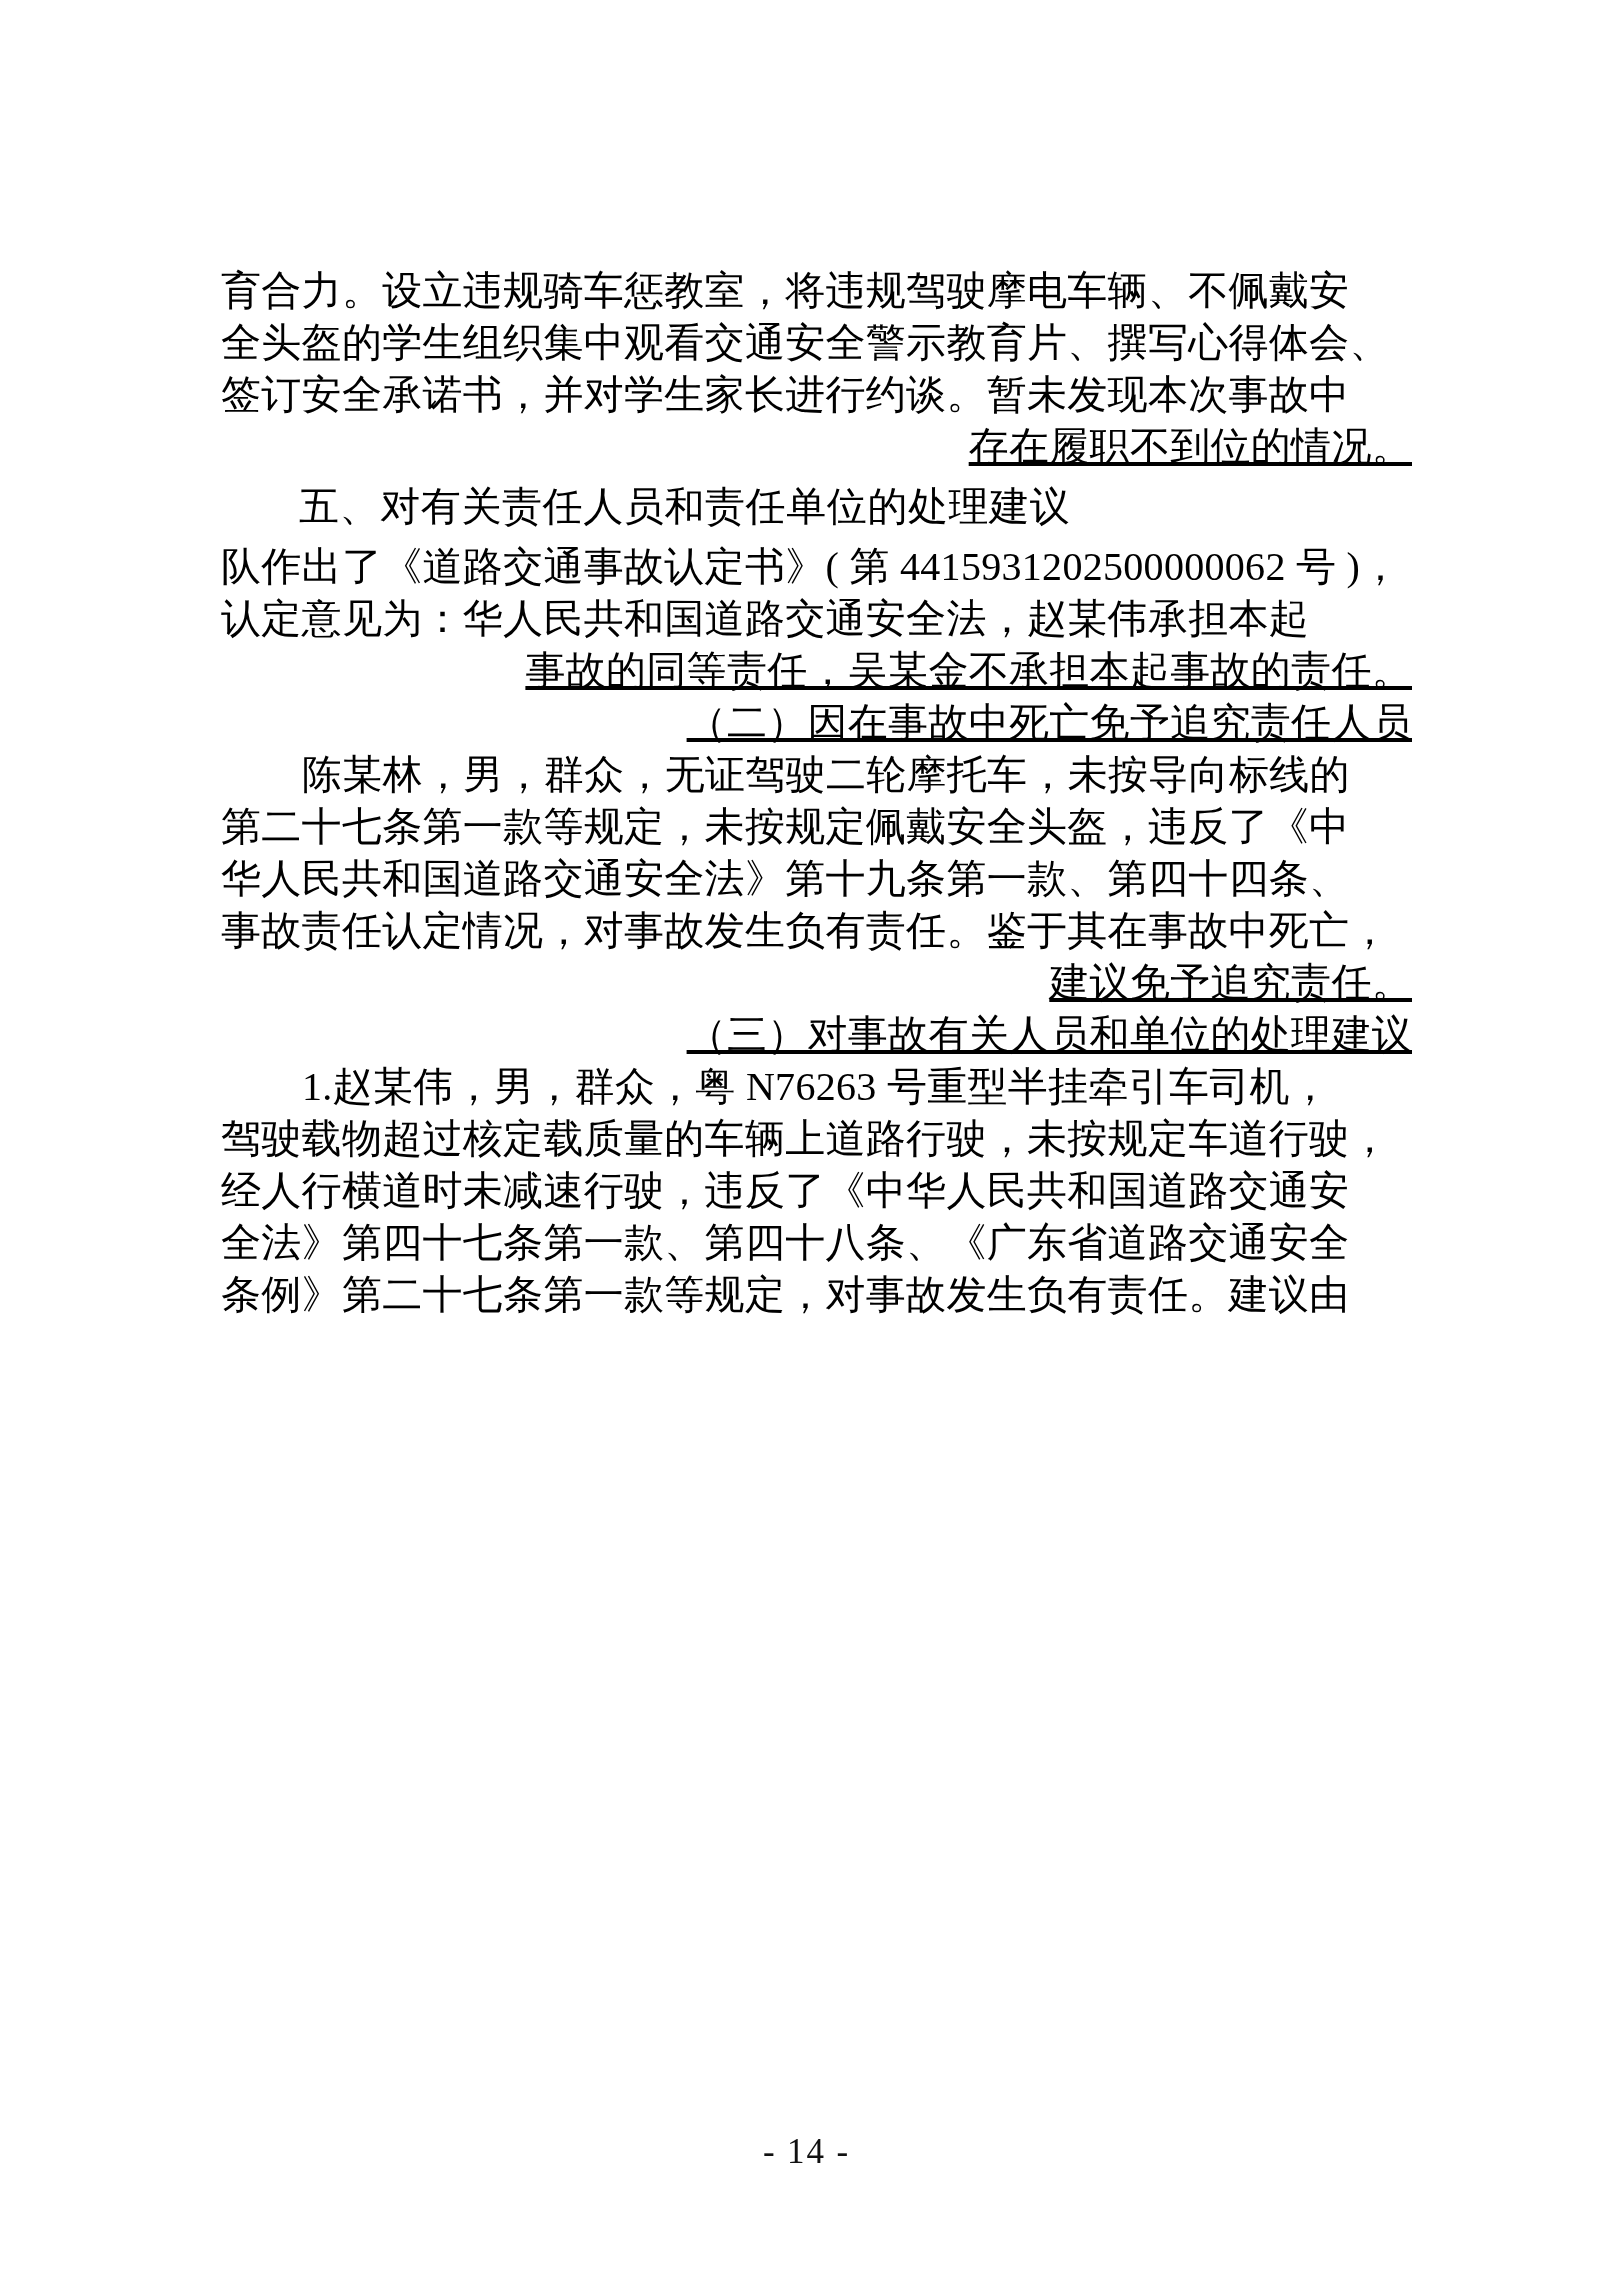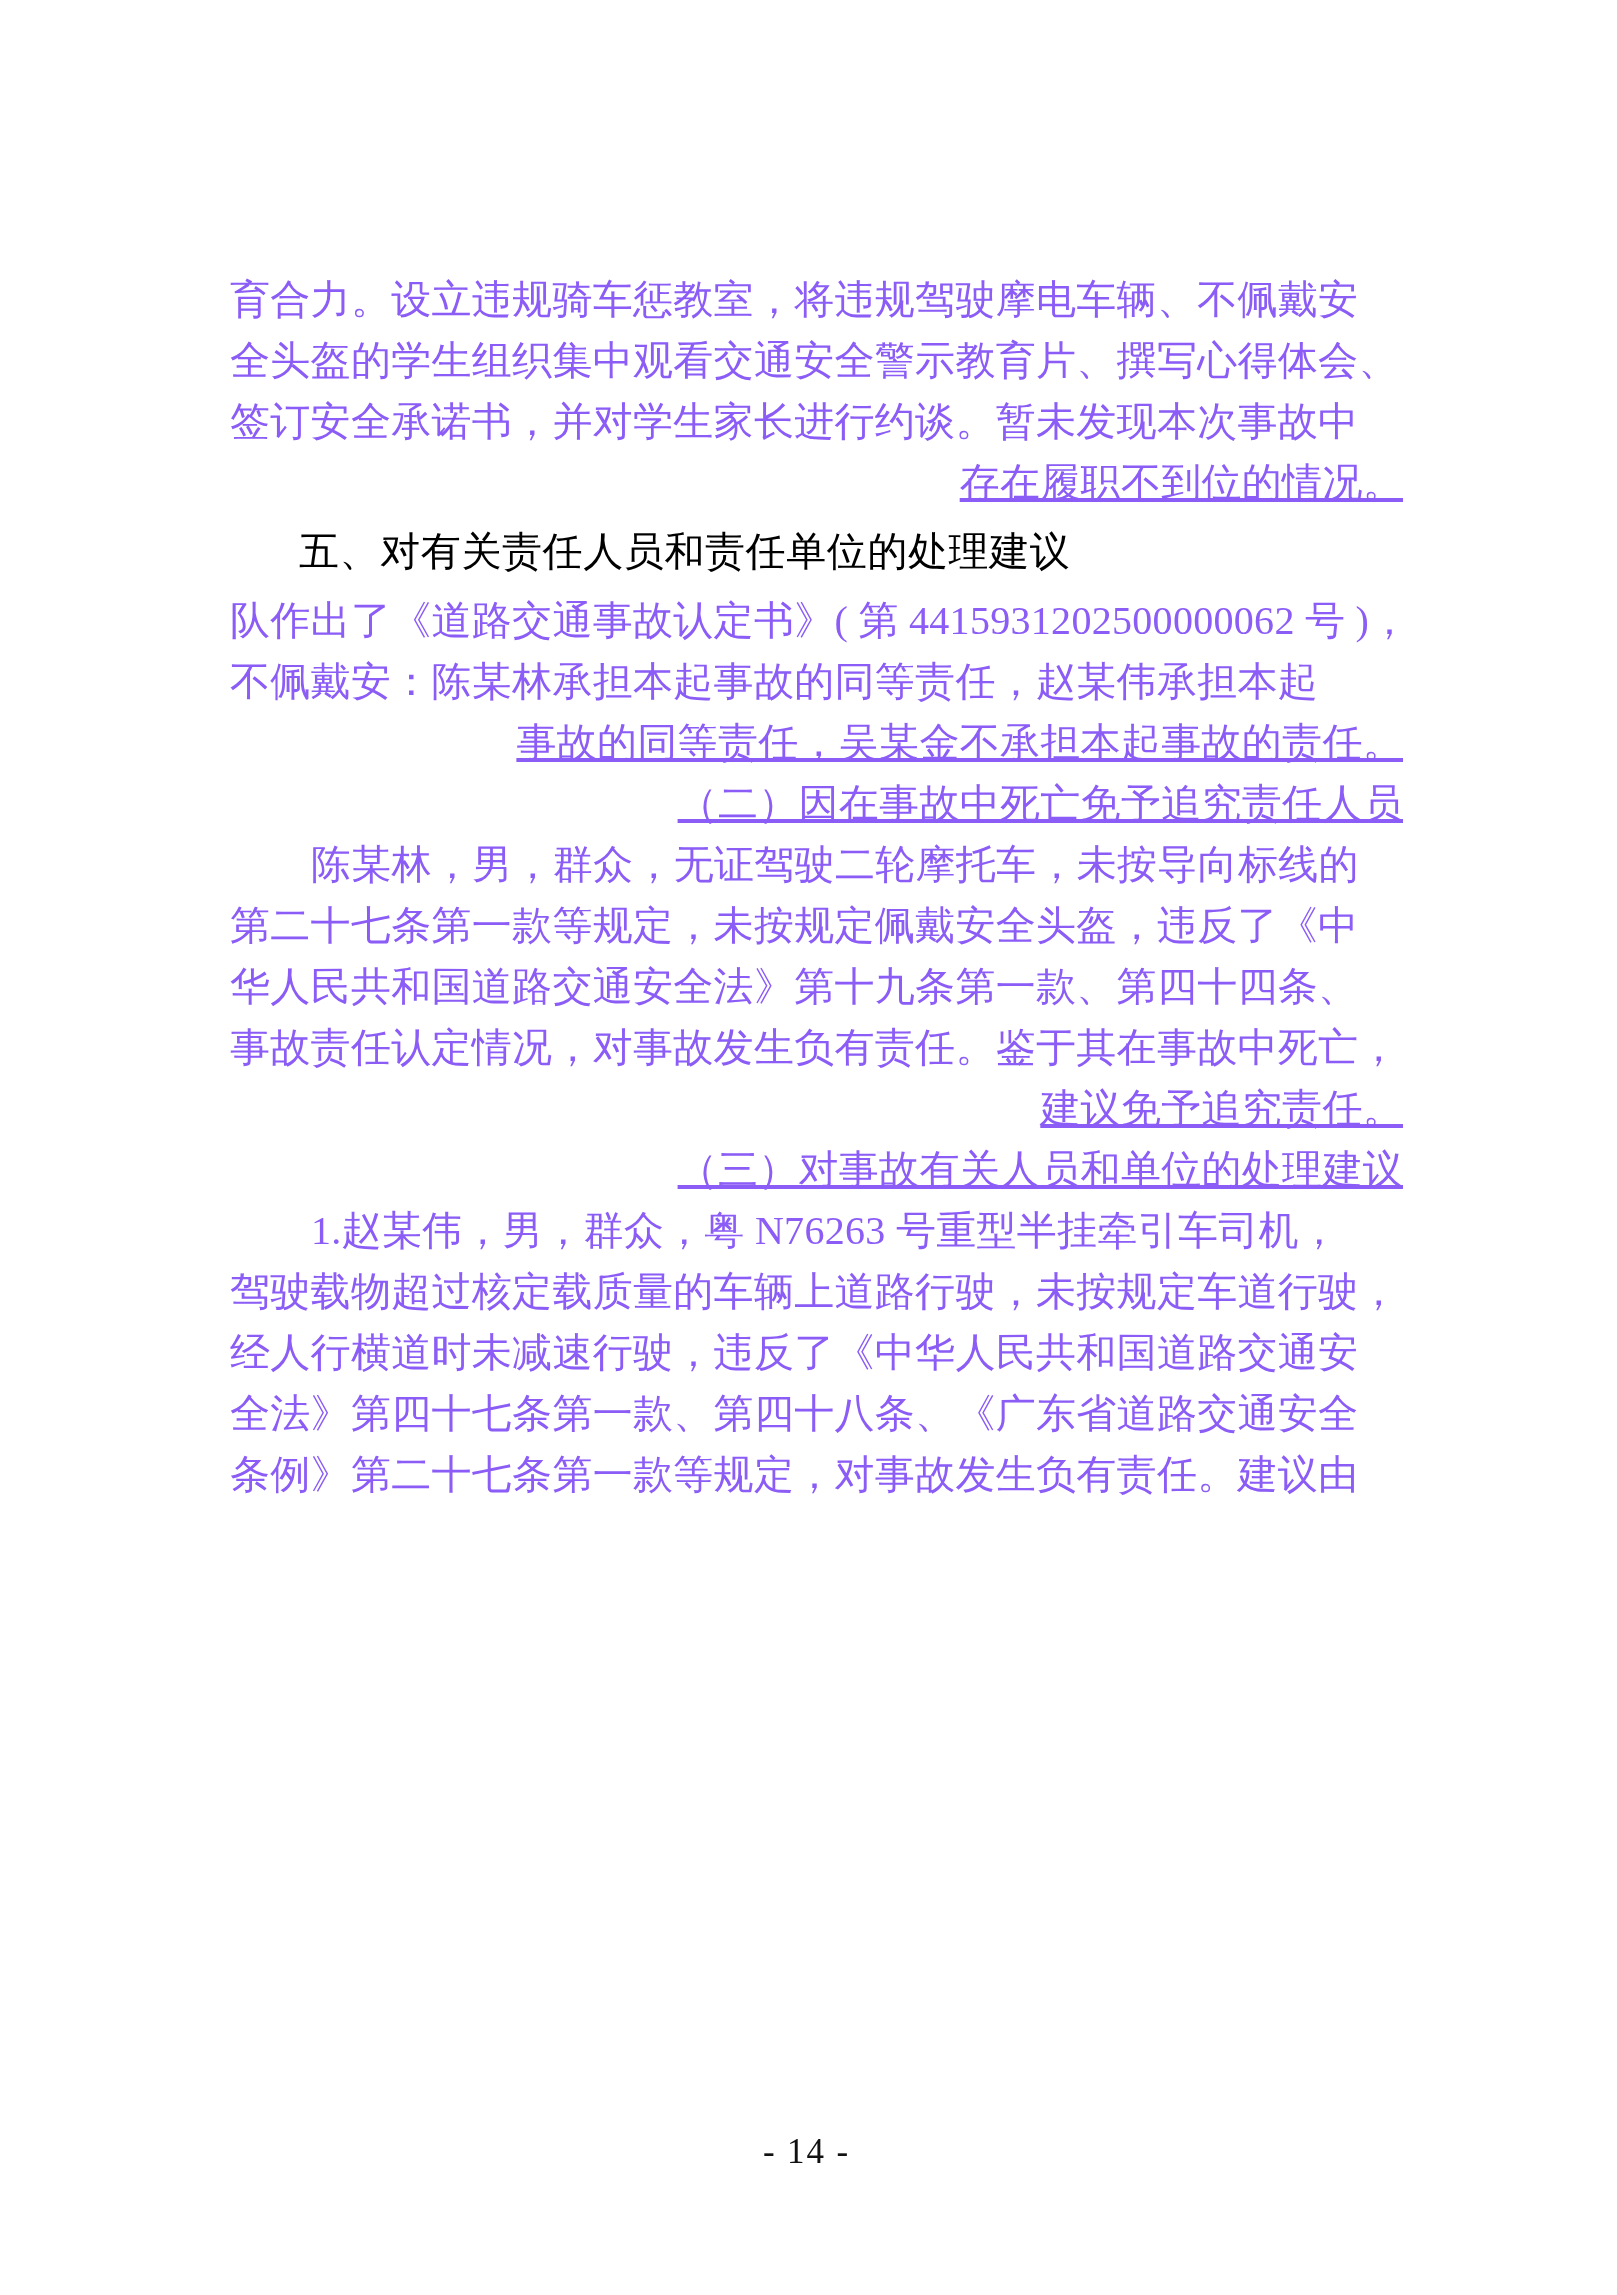--- a/index.html
+++ b/index.html
@@ -27,24 +27,24 @@
     left: 218px;
     top: 263px;
     width: 1197px;
   }
 
   
   .ln {
     font-size: 40px;
     line-height: 49px;
     letter-spacing: 0.3px;
-    color: #8b5cf6;
+    color: #000000;
     white-space: nowrap;
     font-family: "Liberation Serif", "DejaVu Serif", serif;
-    margin: 12px;
+    margin: 3px;
     height: 49px;
     display: block;
   }
 
   
   .ln.just {
     display: flex;
     justify-content: space-between;
     width: 100%;
   }
@@ -111,21 +111,21 @@
 
     <div class="gap-sm"></div>
 
     <div class="heading">五、对有关责任人员和责任单位的处理建议</div>
 
 
     <div class="ln just">
         <span>队作出了《道路交通事故认定书》( 第 4415931202500000062 号 )，</span>
       </div>
     <div class="ln just">
-        <span>不佩戴安：陈某林承担本起事故的同等责任，赵某伟承担本起</span>
+        <span>认定意见为：华人民共和国道路交通安全法，赵某伟承担本起</span>
       </div>
     <div class="ln last">事故的同等责任，吴某金不承担本起事故的责任。</div>
 
     <div class="ln last indent2">（二）因在事故中死亡免予追究责任人员</div>
 
     <div class="ln just indent2">
         <span>陈某林，男，群众，无证驾驶二轮摩托车，未按导向标线的</span>
       </div>
     <div class="ln just">
         <span>第二十七条第一款等规定，未按规定佩戴安全头盔，违反了《中</span>

